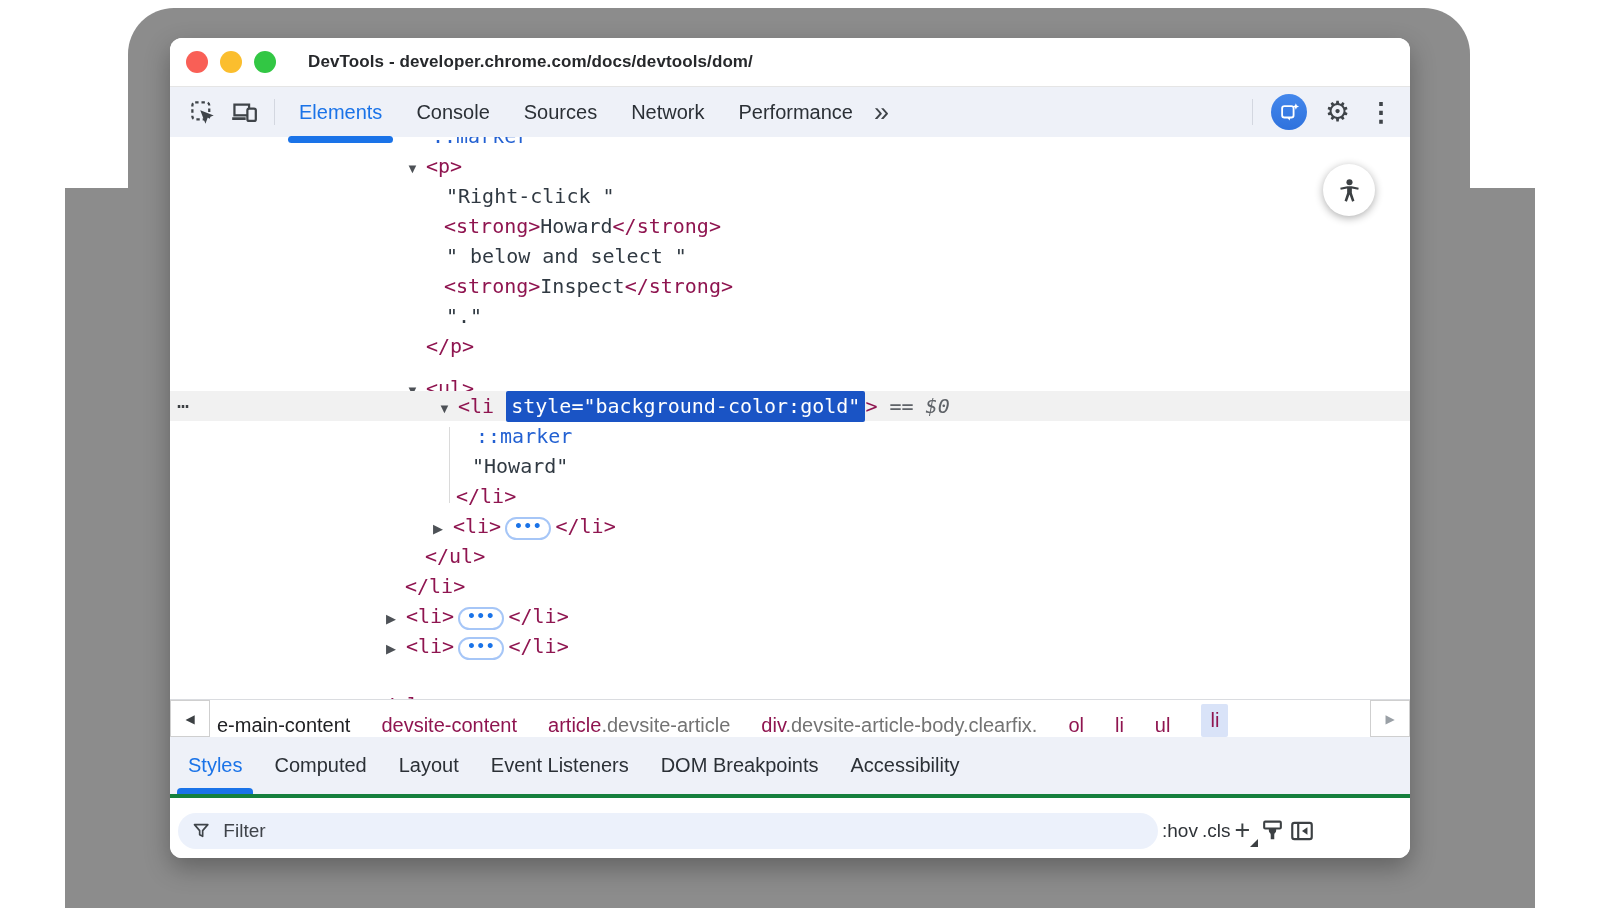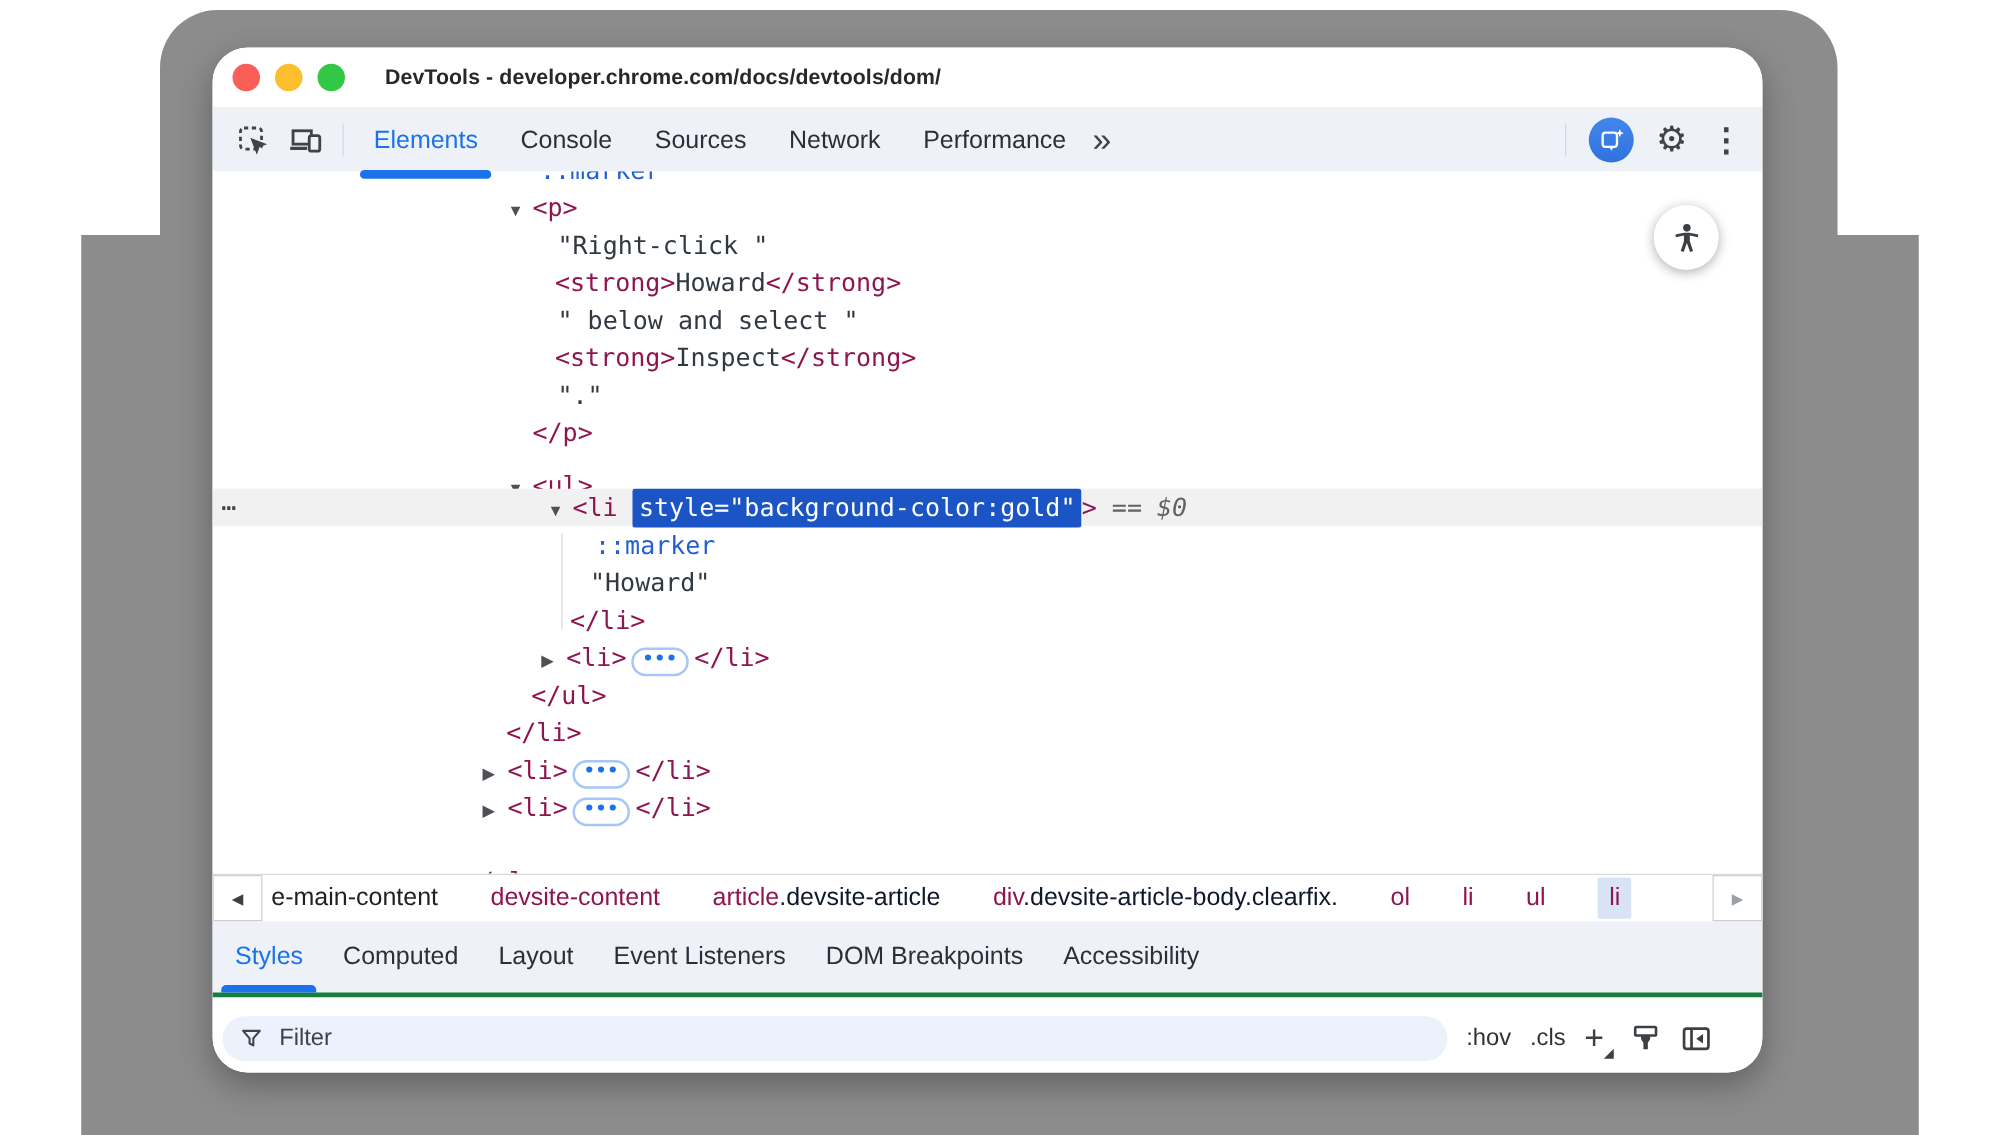--- a/index.html
+++ b/index.html
@@ -5,21 +5,21 @@
   html,body{margin:0;padding:0;}
   body{
     width:1600px;height:908px;position:relative;overflow:hidden;
     background:#ffffff;font-family:"Liberation Sans",sans-serif;
     -webkit-font-smoothing:antialiased;
   }
   
   .frame-top{position:absolute;left:128px;top:8px;width:1342px;height:180px;background:#8c8c8c;border-radius:46px 46px 0 0;}
   .frame-bottom{position:absolute;left:65px;top:188px;width:1470px;height:720px;background:#8c8c8c;}
   
-  .window{position:absolute;left:170px;top:38px;width:1240px;height:820px;background:#fff;border-radius:28px;
+  .window{position:absolute;left:170px;top:38px;width:1240px;height:820px;background:#fff;border-radius:12px;
     box-shadow:0 10px 26px rgba(0,0,0,.30);overflow:hidden;}
   
   .titlebar{height:48px;display:flex;align-items:center;padding-left:16px;background:#fff;border-bottom:1px solid #e5e5e5;}
   .tl-dot{width:22px;height:22px;border-radius:50%;margin-right:12px;}
   .tl-red{background:#f95f56;} .tl-yellow{background:#fbbe2e;} .tl-green{background:#32c744;}
   .win-title{margin-left:20px;font-size:17px;font-weight:700;color:#26282b;letter-spacing:.1px;}
   
   .toolbar{height:50px;background:#eef1f8;display:flex;align-items:center;padding:0 12px 0 18px;position:relative;z-index:3;}
   .tb-icon{display:flex;align-items:center;justify-content:center;width:28px;height:32px;flex:none;}
   .vdiv{width:1px;height:26px;background:#d3d7e0;flex:none;}
@@ -49,32 +49,32 @@
   .pill{display:inline-block;vertical-align:2px;height:19px;line-height:15px;padding:0 7px;margin:0 4px;
     border:2px solid #a6c6f7;border-radius:12px;background:#fff;color:#1a73e8;font-size:14px;letter-spacing:1px;font-weight:700;}
   .guide{position:absolute;left:279px;top:290px;width:1px;height:76px;background:#dadada;}
   
   .fab{position:absolute;left:1153px;top:126px;width:52px;height:52px;border-radius:50%;background:#fff;
     box-shadow:0 2px 9px rgba(0,0,0,.32);display:flex;align-items:center;justify-content:center;z-index:4;}
   
   .crumbbar{height:37px;display:flex;align-items:stretch;background:#fff;border-top:1px solid #dadce0;position:relative;z-index:2;}
   .crumb-scroll{width:38px;flex:none;display:flex;align-items:center;justify-content:center;background:#fff;border:1px solid #cfcfcf;font-size:12px;color:#3c4043;}
   .crumb-scroll.right{color:#9aa0a6;margin-left:auto;}
-  .crumbs{display:flex;align-items:center;gap:42px;padding:0 10px 0 7px;font-size:20px;overflow:hidden;white-space:nowrap;}
+  .crumbs{display:flex;align-items:flex-end;gap:31px;padding:0 10px 0 7px;font-size:20px;overflow:hidden;white-space:nowrap;}
   .crumb{color:#8f1550;}
-  .crumb .cls{color:#0f172a;}
+  .crumb .cls{color:#737373;}
   .crumb.dark{color:#202124;}
   .crumb.selc{background:#d9e3f8;padding:5px 9px;border-radius:2px;}
   
   .stabbar{height:57px;background:#eef1f8;display:flex;align-items:flex-end;padding-left:2px;border-bottom:4px solid #15803d;}
   .stab{position:relative;height:100%;display:flex;align-items:center;padding:0 16px;font-size:20px;color:#2b3036;}
   .stab.sel{color:#1a73e8;font-weight:500;}
   .stab.sel i{position:absolute;left:5px;right:5px;bottom:0;height:6px;border-radius:4px 4px 0 0;background:#1a73e8;}
   
-  .filterbar{height:65px;background:#fff;display:flex;align-items:center;padding:0 14px 6px 8px;gap:15px;}
+  .filterbar{height:65px;background:#fff;display:flex;align-items:center;padding:0 14px 6px 8px;gap:4px;}
   .filter-pill{flex:none;width:952px;height:36px;border-radius:18px;background:#ecf1fb;display:flex;align-items:center;padding:0 14px;gap:11px;}
   .filter-pill input{border:none;outline:none;background:transparent;font-family:"Liberation Sans",sans-serif;font-size:19px;color:#3c4043;width:100%;}
   .filter-pill input::placeholder{color:#3f4349;opacity:1;}
   .fctrl{font-size:19px;color:#2f3338;}
   .plus{position:relative;font-size:27px;font-weight:400;color:#3c4043;line-height:1;padding-right:6px;}
   .plus b{position:absolute;right:-2px;bottom:-3px;width:0;height:0;border-left:8px solid transparent;border-bottom:8px solid #3c4043;}
   svg{display:block;}
 </style>
 </head>
 <body>

